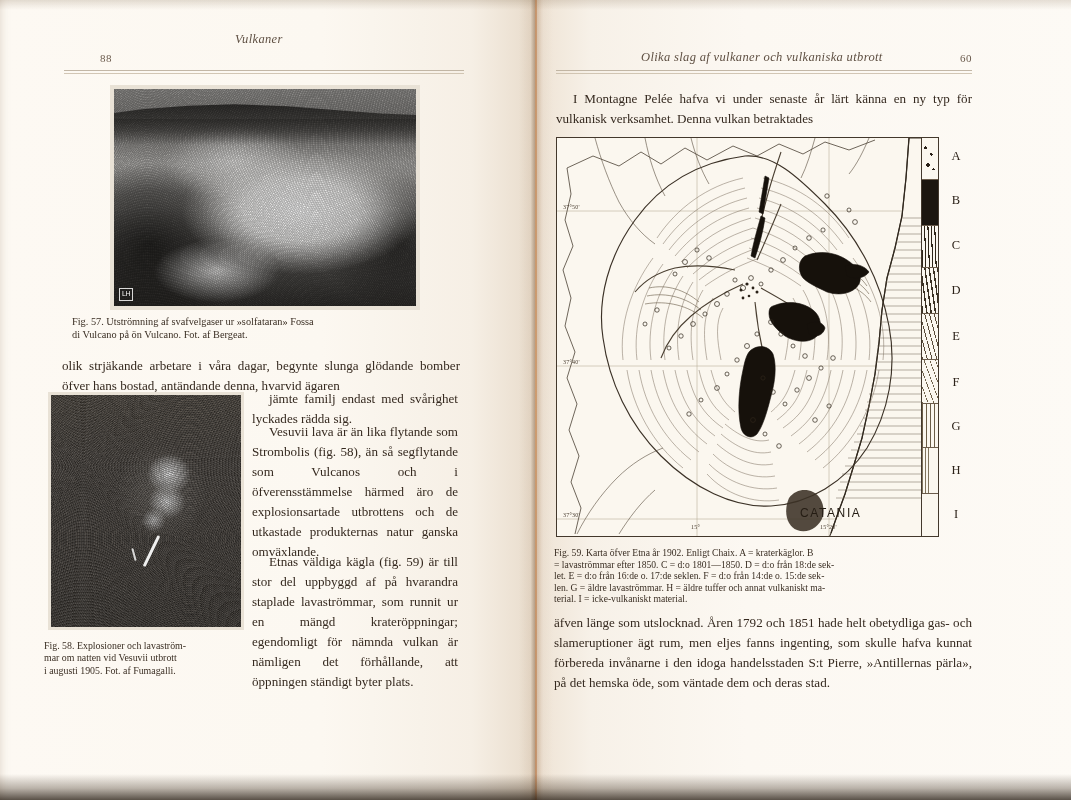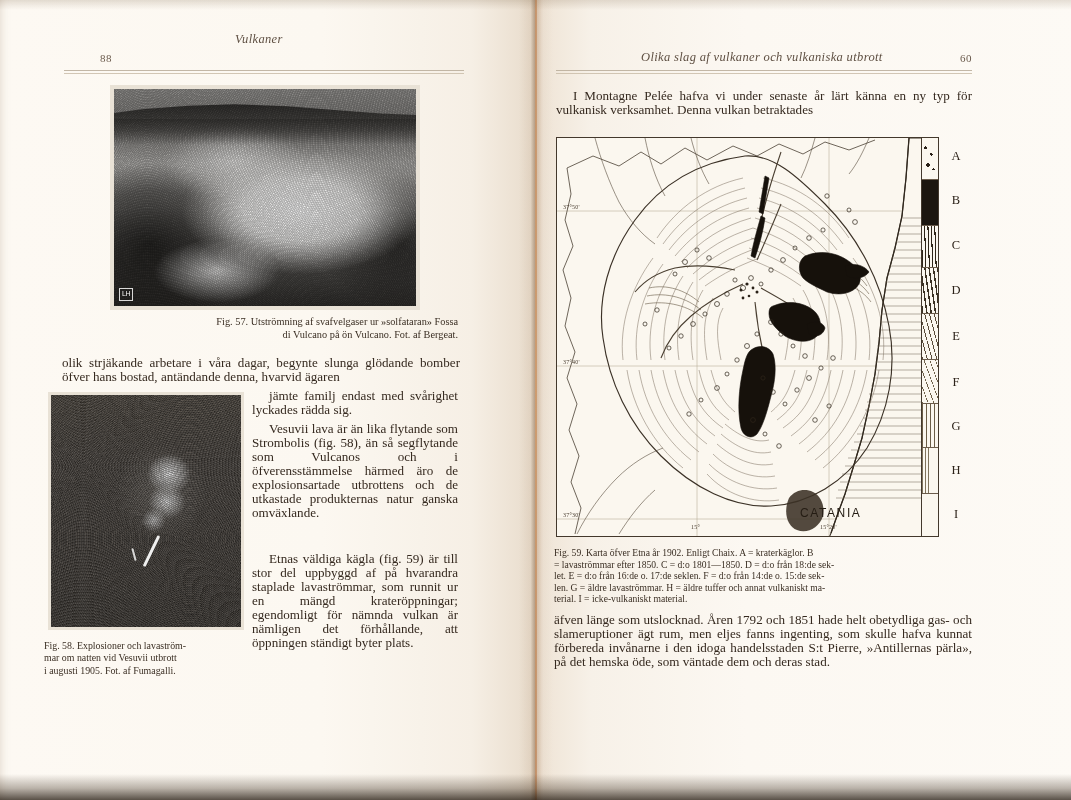--- a/index.html
+++ b/index.html
@@ -66,29 +66,29 @@
     position:absolute;font-style:italic;font-size:12.5px;color:#5e4f42;
     letter-spacing:.35px;white-space:nowrap;
   }
   .rule{
     position:absolute;height:1px;background:#b9ab99;opacity:.85;
   }
   .rule.thin{background:#cabda9;}
 
   
   .body{
-    position:absolute;font-size:13.1px;line-height:14px;color:#35291f;
+    position:absolute;font-size:13.1px;line-height:20px;color:#35291f;
     text-align:justify;text-justify:inter-word;
     -webkit-hyphens:none;hyphens:none;
   }
   .body .ind{display:inline-block;width:17px;}
 
   .caption{
     position:absolute;font-size:10.3px;line-height:12.6px;color:#3a2e23;
-    text-align:right;
+    text-align:left;
   }
   .caption-legend{
     position:absolute;font-size:9.6px;line-height:11.6px;color:#3a2e23;
     text-align:justify;
   }
   .caption-legend .lastline{display:block;font-family:Liberation Serif, serif;}
 
   
   #fig57-box{
     position:absolute;left:110px;top:85px;width:310px;height:225px;

